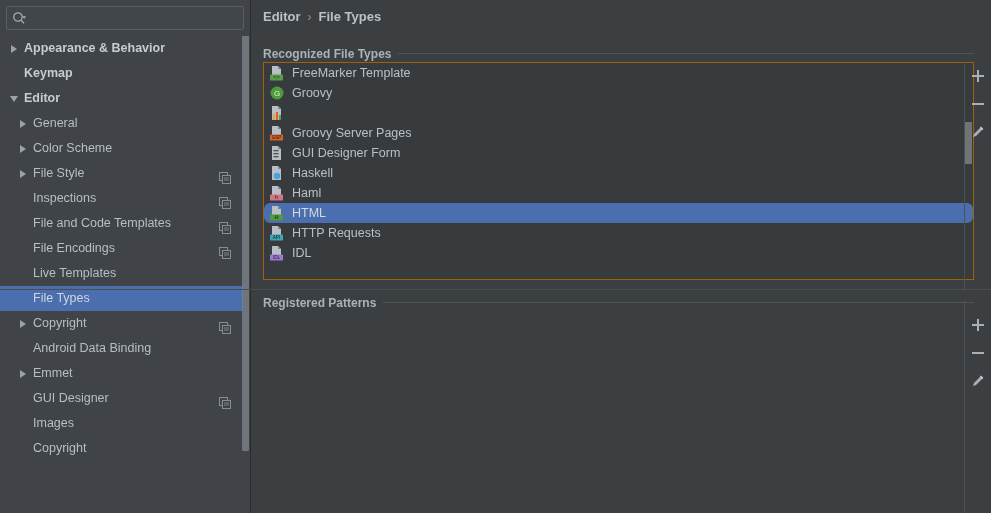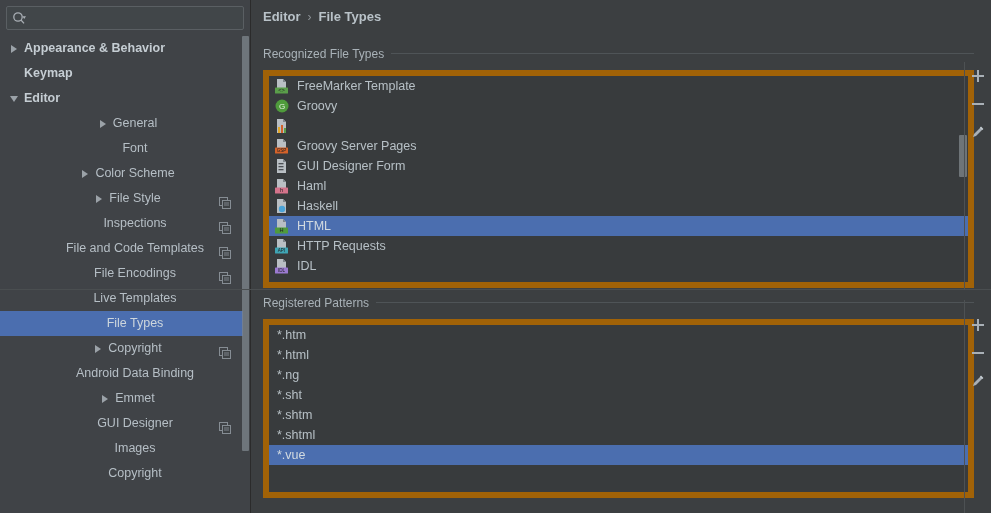--- a/index.html
+++ b/index.html
@@ -74,21 +74,21 @@
     line-height: 25px;
     display: flex;
     align-items: center;
     font-size: 12.5px;
     color: #b6bfc6;
     white-space: nowrap;
     padding-right: 6px;
     box-sizing: border-box;
   }
   .tree-row.level0 { padding-left: 10px; }
-  .tree-row.level1 { padding-left: 19px; justify-content: center; }
+  .tree-row.level1 { padding-left: 19px; }
   .tree-row.bold   { font-weight: bold; color: #c5cdd3; }
   .tree-row.selected { background: #4b6eaf; }
   .tree-row.selected .tree-label { color: #cdd6dd; }
   .twisty {
     width: 14px; flex: none;
     display: inline-block;
     position: relative;
   }
   .twisty.collapsed::before {
     content: "";
@@ -148,51 +148,51 @@
   }
   #breadcrumb .sep { color: #8c9297; font-weight: normal; font-size: 12px;}
 
   .section-label {
     position: absolute;
     font-size: 12px;
     color: #a9b2b8;
     background: #3c3f41;
     padding-right: 7px;
     z-index: 2;
+    font-weight: bold;
   }
   .section-rule {
     position: absolute;
     height: 1px;
     background: #4f5457;
   }
 
   .listbox {
     position: absolute;
     box-sizing: border-box;
     background: #373a3c;
     background: #383b3d;
-    border: 6px solid #a16207;
+    border: 1px solid #a16207;
     overflow: hidden;
-    margin-top: 8px;
   }
   #recognized-list { left: 12px; top: 62px; width: 711px; height: 218px; }
   #patterns-list   { left: 12px; top: 311px; width: 711px; height: 179px; }
 
   .list-row {
     position: relative;
     height: 20px;
     line-height: 20px;
     display: flex;
     align-items: center;
     font-size: 12.5px;
     color: #b7c0c6;
     padding-left: 5px;
     white-space: nowrap;
   }
-  .list-row.selected { background: #4b6eaf; color: #d2dae0; }
+  .list-row.selected { background: #4b6eaf; color: #d2dae0; border-radius: 6px; }
   .ftype-icon {
     width: 16px; height: 16px;
     flex: none;
     margin-right: 7px;
     position: relative;
   }
   .pat-row { padding-left: 8px; }
   .pat-row.selected { background: #4b6eaf; }
 
   #recognized-scroll {
@@ -262,24 +262,20 @@
           <span class="twisty"></span>
           <span class="tree-label">Keymap</span>
         </div>
         <div class="tree-row level0 bold">
           <span class="twisty expanded"></span>
           <span class="tree-label">Editor</span>
         </div>
         <div class="tree-row level1">
           <span class="twisty collapsed"></span>
           <span class="tree-label">General</span>
-        </div>
-        <div class="tree-row level1">
-          <span class="twisty"></span>
-          <span class="tree-label">Font</span>
         </div>
         <div class="tree-row level1">
           <span class="twisty collapsed"></span>
           <span class="tree-label">Color Scheme</span>
         </div>
         <div class="tree-row level1">
           <span class="twisty collapsed"></span>
           <span class="tree-label">File Style</span>
           <span class="copy-icon"><svg viewBox="0 0 12 12" width="12" height="12">
               <rect x="0.5" y="0.5" width="8" height="8" fill="none" stroke="#868d94" stroke-width="1"></rect>
@@ -423,33 +419,33 @@
                 <rect x="4.5" y="5" width="5" height="1.3" fill="#4c5055"></rect>
                 <rect x="4.5" y="8" width="5" height="1.3" fill="#4c5055"></rect>
                 <rect x="4.5" y="11" width="5" height="1.3" fill="#4c5055"></rect>
               </svg></span>
             <span>GUI Designer Form</span>
           </div>
           <div class="list-row">
             <span class="ftype-icon"><svg viewBox="0 0 16 16" width="16" height="16">
                 <path d="M3 1 h6 l3 3 v11 h-9 z" fill="#b9bfc4"></path>
                 <path d="M9 1 l3 3 h-3 z" fill="#7e858b"></path>
+                <circle cx="8" cy="11" r="3.2" fill="#4aa3d8"></circle>
+              </svg></span>
+            <span>Haskell</span>
+          </div>
+          <div class="list-row">
+            <span class="ftype-icon"><svg viewBox="0 0 16 16" width="16" height="16">
+                <path d="M3 1 h6 l3 3 v11 h-9 z" fill="#b9bfc4"></path>
+                <path d="M9 1 l3 3 h-3 z" fill="#7e858b"></path>
                 <rect x="1" y="9.5" width="13" height="6" rx="0.6" fill="#d4738b"></rect>
                 <text x="7.5" y="14.4" font-size="5.6" font-family="Liberation Sans" text-anchor="middle" fill="#222">h</text>
               </svg></span>
             <span>Haml</span>
           </div>
-          <div class="list-row">
-            <span class="ftype-icon"><svg viewBox="0 0 16 16" width="16" height="16">
-                <path d="M3 1 h6 l3 3 v11 h-9 z" fill="#b9bfc4"></path>
-                <path d="M9 1 l3 3 h-3 z" fill="#7e858b"></path>
-                <circle cx="8" cy="11" r="3.2" fill="#4aa3d8"></circle>
-              </svg></span>
-            <span>Haskell</span>
-          </div>
           <div class="list-row selected">
             <span class="ftype-icon"><svg viewBox="0 0 16 16" width="16" height="16">
                 <path d="M3 1 h6 l3 3 v11 h-9 z" fill="#b9bfc4"></path>
                 <path d="M9 1 l3 3 h-3 z" fill="#7e858b"></path>
                 <rect x="1" y="9.5" width="13" height="6" rx="0.6" fill="#4f9b3c"></rect>
                 <text x="7.5" y="14.4" font-size="5.6" font-family="Liberation Sans" text-anchor="middle" fill="#222">H</text>
               </svg></span>
             <span>HTML</span>
           </div>
           <div class="list-row">
@@ -472,45 +468,20 @@
           </div>
         </div>
       <div id="recognized-scroll">
         <div id="recognized-thumb"></div>
       </div>
     </div>
 
     <div class="section-label" style="left:12px; top:296px;">Registered Patterns</div>
     <div class="section-rule" style="left:118px; top:302px; width:605px;"></div>
 
-    <div class="listbox" id="patterns-list">
-      <div id="patterns-rows">
-          <div class="list-row pat-row">
-            <span>*.htm</span>
-          </div>
-          <div class="list-row pat-row">
-            <span>*.html</span>
-          </div>
-          <div class="list-row pat-row">
-            <span>*.ng</span>
-          </div>
-          <div class="list-row pat-row">
-            <span>*.sht</span>
-          </div>
-          <div class="list-row pat-row">
-            <span>*.shtm</span>
-          </div>
-          <div class="list-row pat-row">
-            <span>*.shtml</span>
-          </div>
-          <div class="list-row pat-row selected">
-            <span>*.vue</span>
-          </div>
-        </div>
-    </div>
   </div>
 
   <div class="sep-line" style="top:289px;"></div>
 
   <div class="divider-v" style="top:62px; height:228px;"></div>
   <div class="divider-v" style="top:300px; height:213px;"></div>
 
   <div class="rail" id="rail-top">
       <div class="rail-btn">
         <svg viewBox="0 0 14 14" width="14" height="14">

